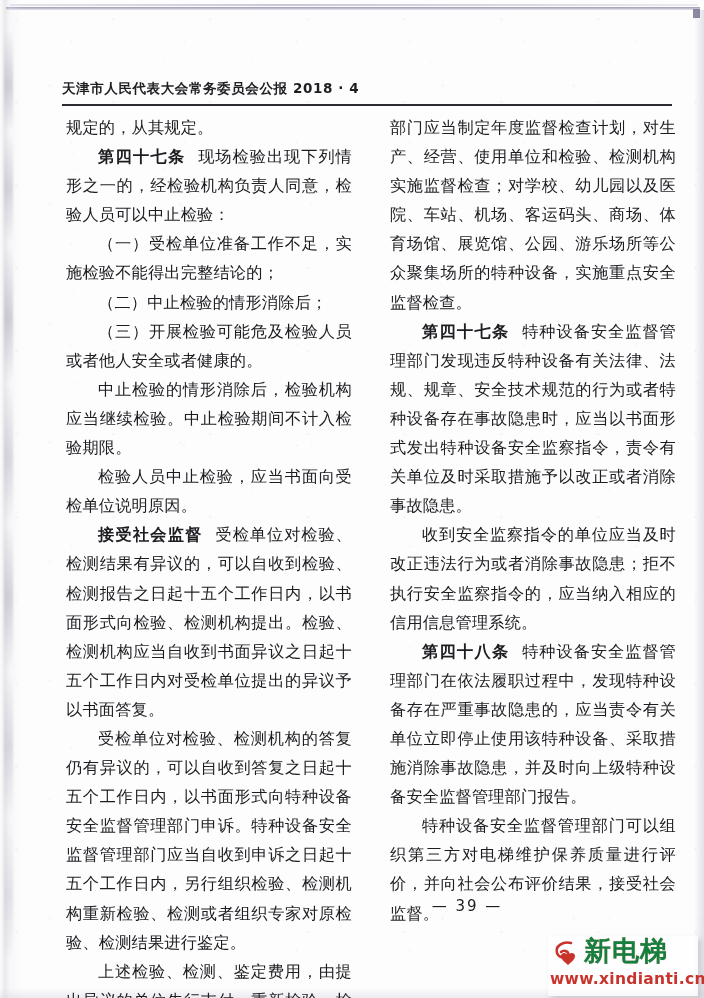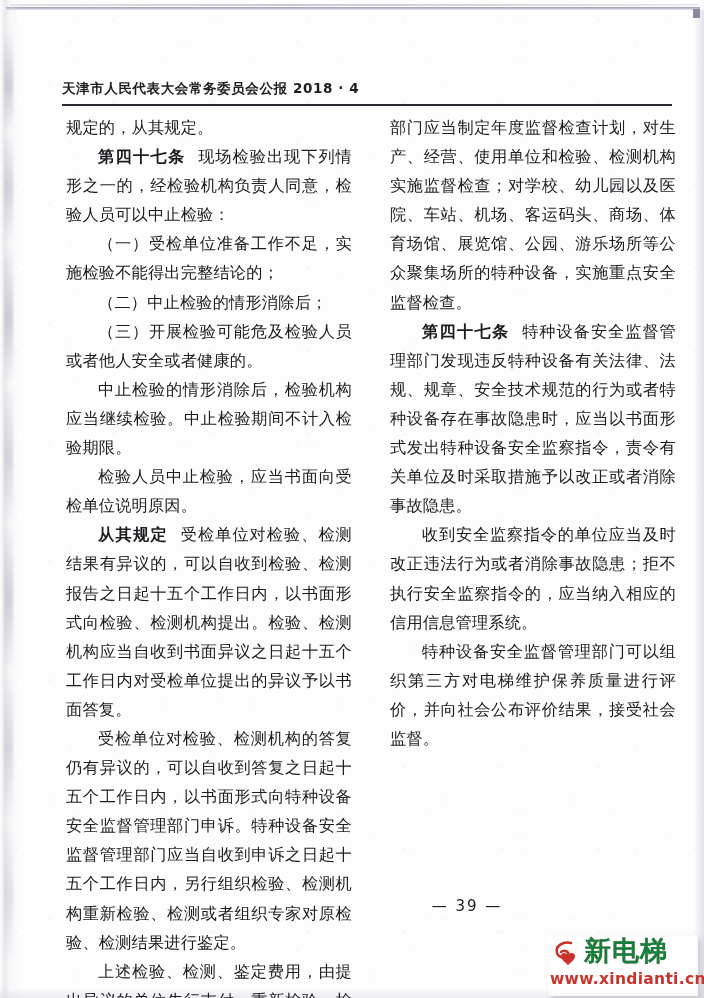--- a/index.html
+++ b/index.html
@@ -233,32 +233,33 @@
 
     <div class="col col-left">
       <div>
           <p class="para noindent">规定的，从其规定。</p>
           <p class="para indent"><span class="artnum">第四十七条</span><span class="gap"></span>现场检验出现下列情形之一的，经检验机构负责人同意，检验人员可以中止检验：</p>
           <p class="para indent">（一）受检单位准备工作不足，实施检验不能得出完整结论的；</p>
           <p class="para indent">（二）中止检验的情形消除后；</p>
           <p class="para indent">（三）开展检验可能危及检验人员或者他人安全或者健康的。</p>
           <p class="para indent">中止检验的情形消除后，检验机构应当继续检验。中止检验期间不计入检验期限。</p>
           <p class="para indent">检验人员中止检验，应当书面向受检单位说明原因。</p>
-          <p class="para indent"><span class="artnum">从其规定</span><span class="gap"></span>受检单位对检验、检测结果有异议的，可以自收到检验、检测报告之日起十五个工作日内，以书面形式向检验、检测机构提出。检验、检测机构应当自收到书面异议之日起十五个工作日内对受检单位提出的异议予以书面答复。</p>
+          <p class="para indent"><span class="artnum">接受社会监督</span><span class="gap"></span>受检单位对检验、检测结果有异议的，可以自收到检验、检测报告之日起十五个工作日内，以书面形式向检验、检测机构提出。检验、检测机构应当自收到书面异议之日起十五个工作日内对受检单位提出的异议予以书面答复。</p>
           <p class="para indent">受检单位对检验、检测机构的答复仍有异议的，可以自收到答复之日起十五个工作日内，以书面形式向特种设备安全监督管理部门申诉。特种设备安全监督管理部门应当自收到申诉之日起十五个工作日内，另行组织检验、检测机构重新检验、检测或者组织专家对原检验、检测结果进行鉴定。</p>
           <p class="para indent">上述检验、检测、鉴定费用，由提出异议的单位先行支付。重新检验、检测或者鉴定结论证明原检验、检测结果有误的，该费用由出具原检验、检测结果的检验、检测机构承担。</p>
         </div>
 
     </div>
 
     <div class="col col-right">
       <div>
           <p class="para noindent">部门应当制定年度监督检查计划，对生产、经营、使用单位和检验、检测机构实施监督检查；对学校、幼儿园以及医院、车站、机场、客运码头、商场、体育场馆、展览馆、公园、游乐场所等公众聚集场所的特种设备，实施重点安全监督检查。</p>
           <p class="para indent"><span class="artnum">第四十七条</span><span class="gap"></span>特种设备安全监督管理部门发现违反特种设备有关法律、法规、规章、安全技术规范的行为或者特种设备存在事故隐患时，应当以书面形式发出特种设备安全监察指令，责令有关单位及时采取措施予以改正或者消除事故隐患。</p>
           <p class="para indent">收到安全监察指令的单位应当及时改正违法行为或者消除事故隐患；拒不执行安全监察指令的，应当纳入相应的信用信息管理系统。</p>
+          <p class="para indent"><span class="artnum">第四十八条</span><span class="gap"></span>特种设备安全监督管理部门在依法履职过程中，发现特种设备存在严重事故隐患的，应当责令有关单位立即停止使用该特种设备、采取措施消除事故隐患，并及时向上级特种设备安全监督管理部门报告。</p>
           <p class="para indent">特种设备安全监督管理部门可以组织第三方对电梯维护保养质量进行评价，并向社会公布评价结果，接受社会监督。</p>
         </div>
     </div>
 
   </div>
 
   <div class="folio">
     <span>— 39 —</span>
   </div>
 

